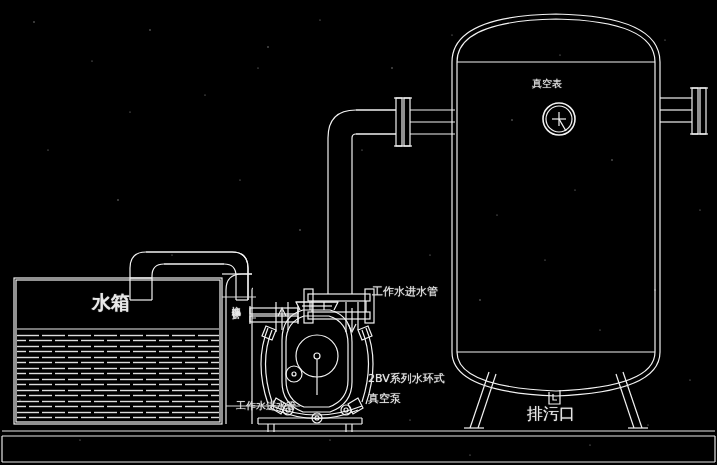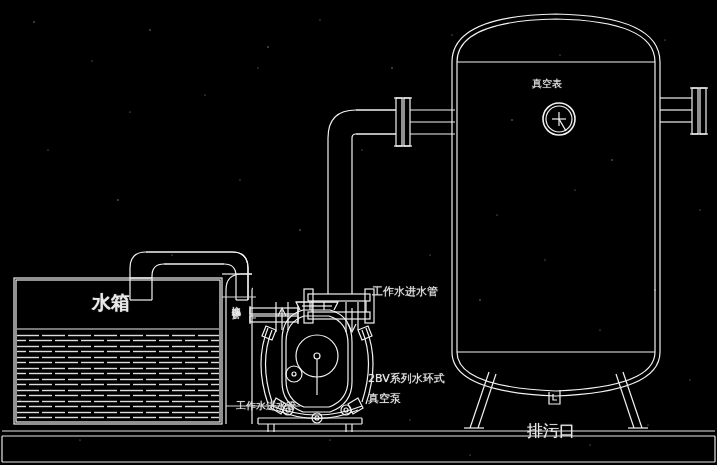--- a/index.html
+++ b/index.html
@@ -325,15 +325,15 @@
   <div class="lbl" style="left:228px; top:400px; font-size:10px;padding-left:8px;">工作水进水管</div>
 
   <div class="lbl" style="left:372px; top:286px; font-size:11px;">工作水进水管</div>
 
   <div class="lbl" style="left:368px; top:373px; font-size:11px;">2BV系列水环式</div>
   <div class="lbl" style="left:368px; top:392px; font-size:11px;font-family:Liberation Serif, serif;">真空泵</div>
 
   <div class="lbl" style="left:532px; top:78px; font-size:10px;font-family:Liberation Serif, serif;">真空表</div>
 
 
-  <div class="lbl" style="left:527px; top:422px; font-size:16px;">排污口</div>
+  <div class="lbl" style="left:527px; top:405px; font-size:16px;">排污口</div>
 
 </div>
 
 </body></html>

